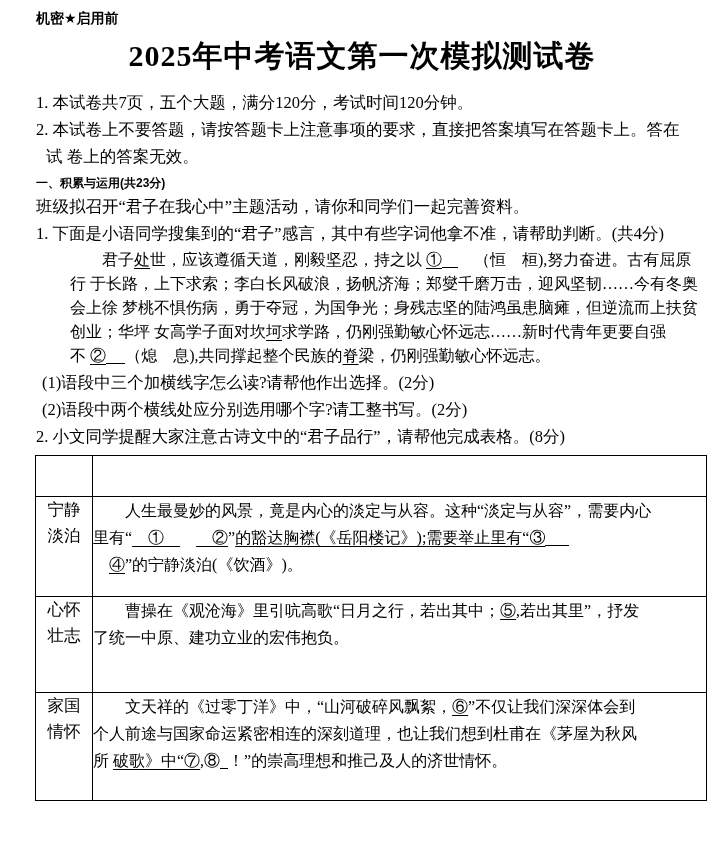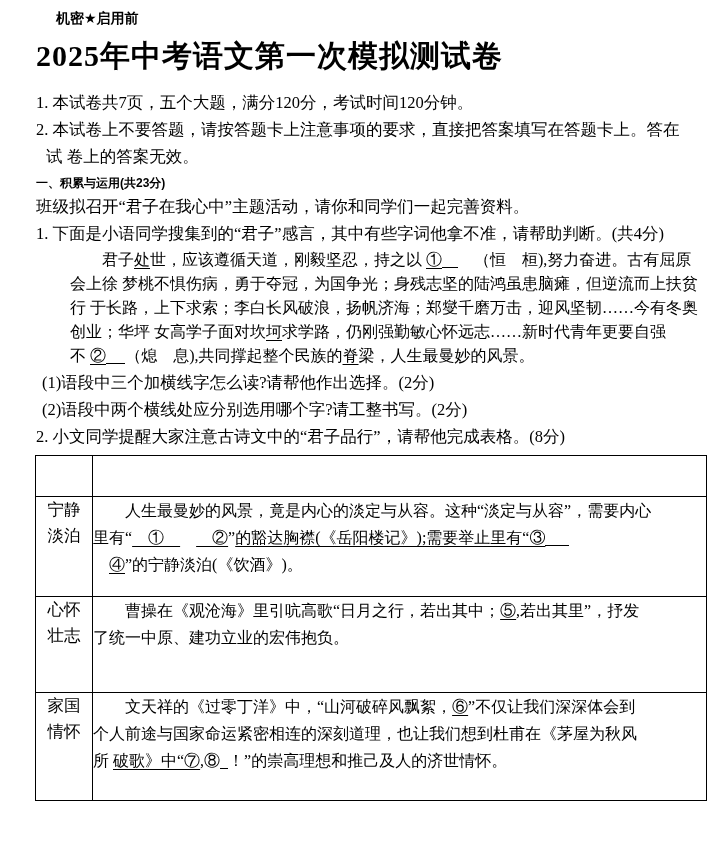--- a/index.html
+++ b/index.html
@@ -4,25 +4,25 @@
 <style>
   html,body{margin:0;padding:0;background:#fff;}
   .page{
     width:722px;height:864px;box-sizing:border-box;
     padding:8px 34px 0 36px;background:#fff;color:#000;
     font-family:"Liberation Serif","DejaVu Serif",serif;
     overflow:hidden;position:relative;
   }
   .secret{
     font-family:"Liberation Sans","DejaVu Sans",sans-serif;
-    font-weight:bold;font-size:14px;margin-top:2px;margin-left:20px;
+    font-weight:bold;font-size:14px;margin-top:2px;
   }
   .title{
     font-family:"Liberation Serif","DejaVu Serif",serif;
-    font-weight:bold;font-size:30px;
+    font-weight:bold;font-size:30px;text-align:center;
     margin:8px 0 12px 0;letter-spacing:1px;
   }
   .notice-head{
     font-family:"Liberation Sans","DejaVu Sans",sans-serif;
     font-weight:bold;font-size:16.5px;margin-bottom:3px;
   }
   .notice-item{
     font-size:16.5px;line-height:27px;
     padding-left:10px;text-indent:-10px;
   }
@@ -76,24 +76,24 @@
       <div class="notice-item">1. 本试卷共7页，五个大题，满分120分，考试时间120分钟。</div>
       <div class="notice-item">2. 本试卷上不要答题，请按答题卡上注意事项的要求，直接把答案填写在答题卡上。答在试 卷上的答案无效。</div>
     </div>
 
   <div class="sec-head">一、积累与运用(共23分)</div>
   <div class="intro">班级拟召开“君子在我心中”主题活动，请你和同学们一起完善资料。</div>
 
   <div class="stem">1. 下面是小语同学搜集到的“君子”感言，其中有些字词他拿不准，请帮助判断。(共4分)</div>
   <div class="quote" id="quote">
       <div class="quote-line"><span>　　君子</span><span class="u">处</span><span>世，应该遵循天道，刚毅坚忍，持之以 </span><span class="u">①</span><span class="blank" style="width: 1em;"></span><span>　（恒　桓),努力奋进。古有屈原</span></div>
+      <div class="quote-line"><span>行 于长路，上下求索；李白长风破浪，扬帆济海；郑燮千磨万击，迎风坚韧……今有冬奥</span></div>
       <div class="quote-line"><span>会上徐 梦桃不惧伤病，勇于夺冠，为国争光；身残志坚的陆鸿虽患脑瘫，但逆流而上扶贫</span></div>
-      <div class="quote-line"><span>行 于长路，上下求索；李白长风破浪，扬帆济海；郑燮千磨万击，迎风坚韧……今有冬奥</span></div>
       <div class="quote-line"><span>创业；华坪 女高学子面对坎</span><span class="u">坷</span><span>求学路，仍刚强勤敏心怀远志……新时代青年更要自强</span></div>
-      <div class="quote-line"><span>不 </span><span class="u">②</span><span class="blank" style="width: 1.2em;"></span><span>（熄　息),共同撑起整个民族的</span><span class="u">脊</span><span>梁，人生最曼妙的风景。</span></div>
+      <div class="quote-line"><span>不 </span><span class="u">②</span><span class="blank" style="width: 1.2em;"></span><span>（熄　息),共同撑起整个民族的</span><span class="u">脊</span><span>梁，仍刚强勤敏心怀远志。</span></div>
     </div>
 
   <div class="substem">(1)语段中三个加横线字怎么读?请帮他作出选择。(2分)</div>
   <div class="substem">(2)语段中两个横线处应分别选用哪个字?请工整书写。(2分)</div>
 
   <div class="stem">2. 小文同学提醒大家注意古诗文中的“君子品行”，请帮他完成表格。(8分)</div>
 
   <table class="poem" id="poem-table">
     <thead>
       <tr>

